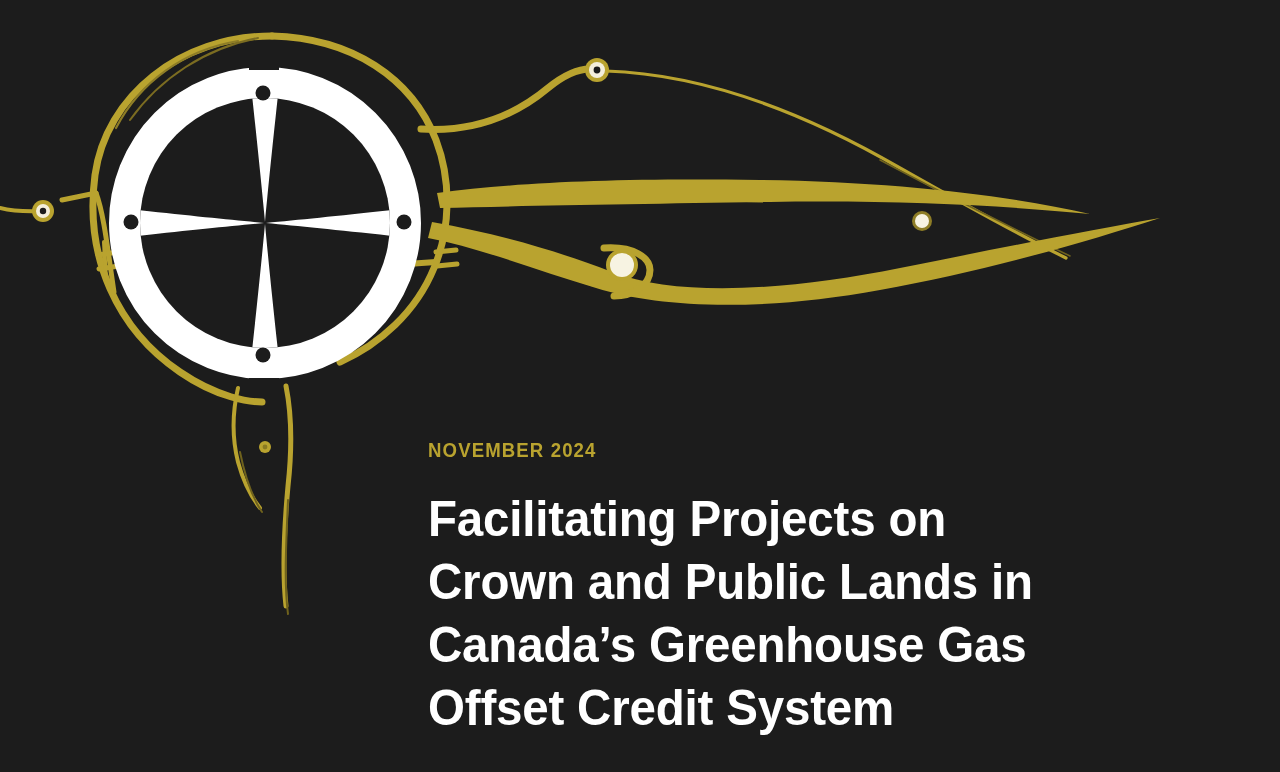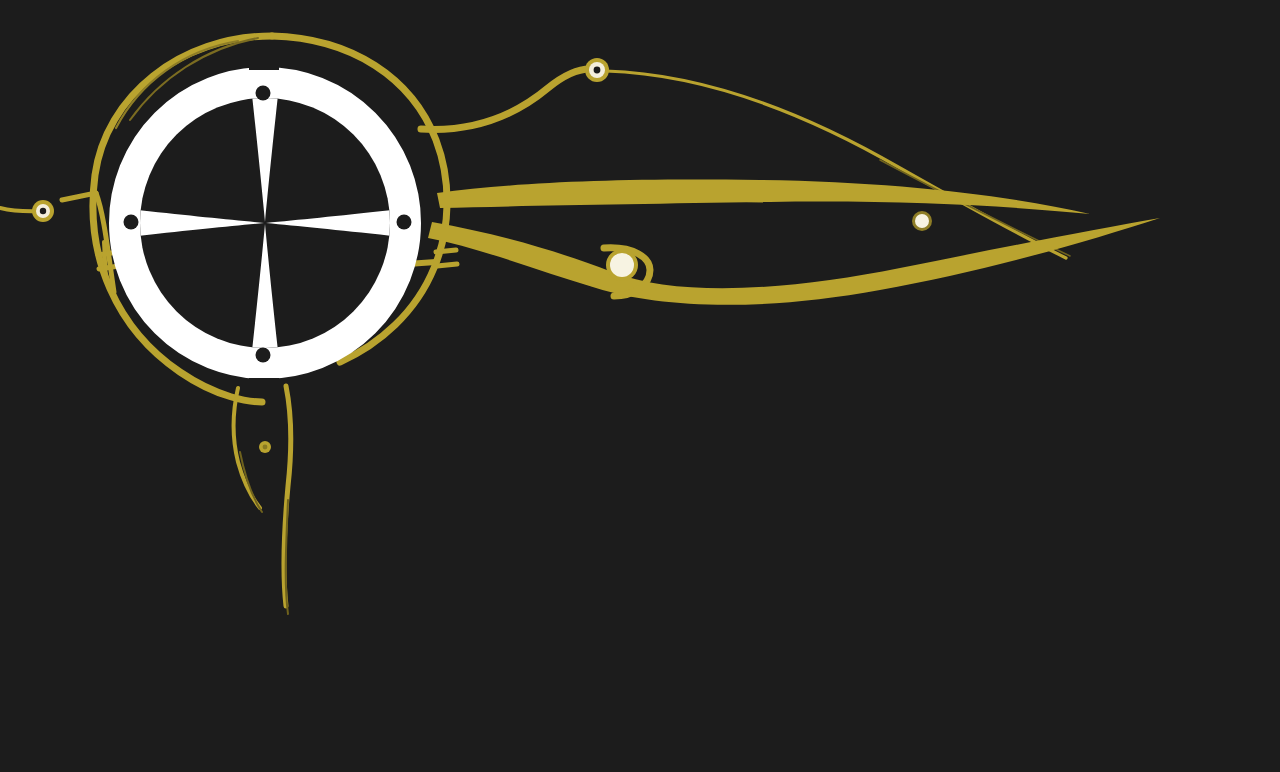--- a/index.html
+++ b/index.html
@@ -183,14 +183,25 @@
       <circle cx="622" cy="265" r="12" fill="#f7f3e2"></circle>
 
       <circle cx="922" cy="221" r="10" fill="#8e7d26"></circle>
       <circle cx="922" cy="221" r="7" fill="#f7f3e2"></circle>
 
       <circle cx="265" cy="447" r="6" fill="#b9a32f"></circle>
       <circle cx="265" cy="447" r="2.4" fill="#8a7a22"></circle>
     </g>
   </svg>
 
+  <div id="cover-text">
+
+    <div id="issue-date">NOVEMBER 2024</div>
+
+    <h1 id="cover-title">
+      <span class="tline">Facilitating Projects on</span>
+      <span class="tline">Crown and Public Lands in</span>
+      <span class="tline">Canada’s Greenhouse Gas</span>
+      <span class="tline">Offset Credit System</span>
+    </h1>
+  </div>
 
 </div>
 
 </body></html>

